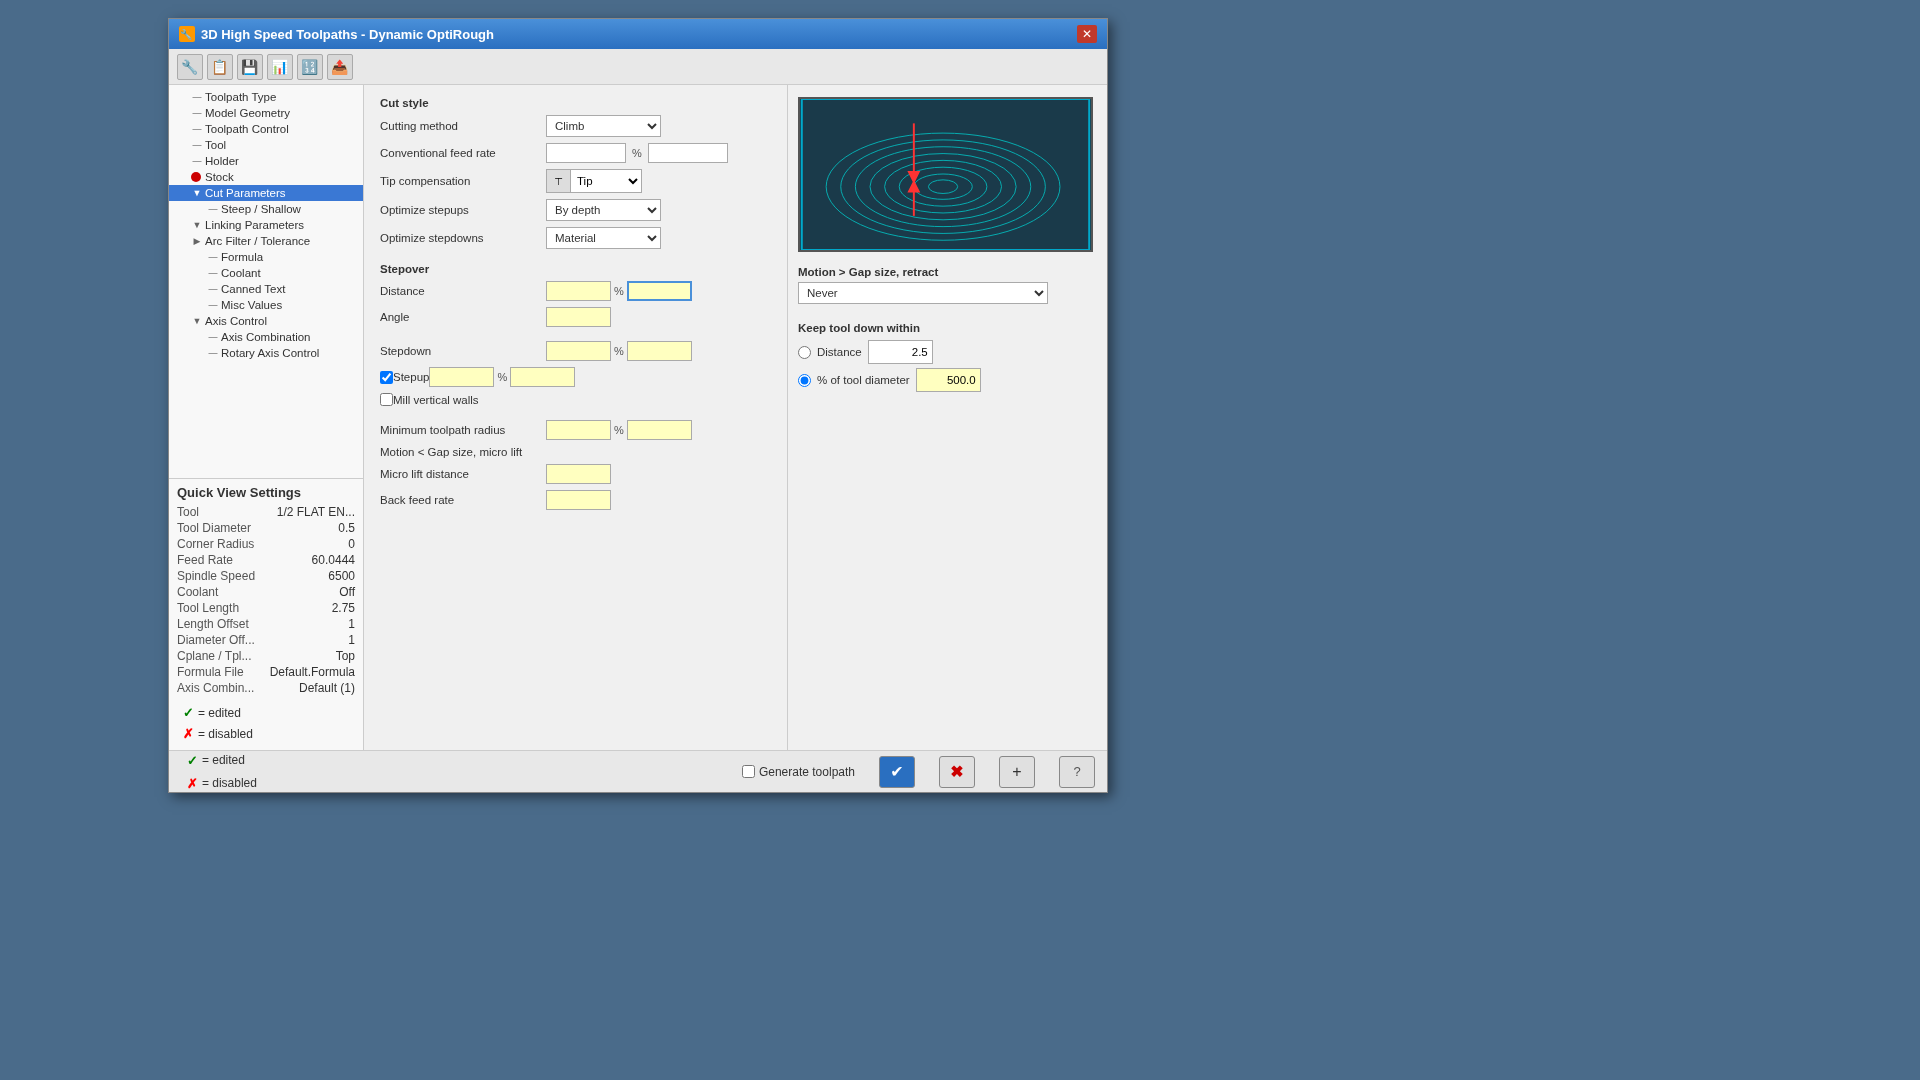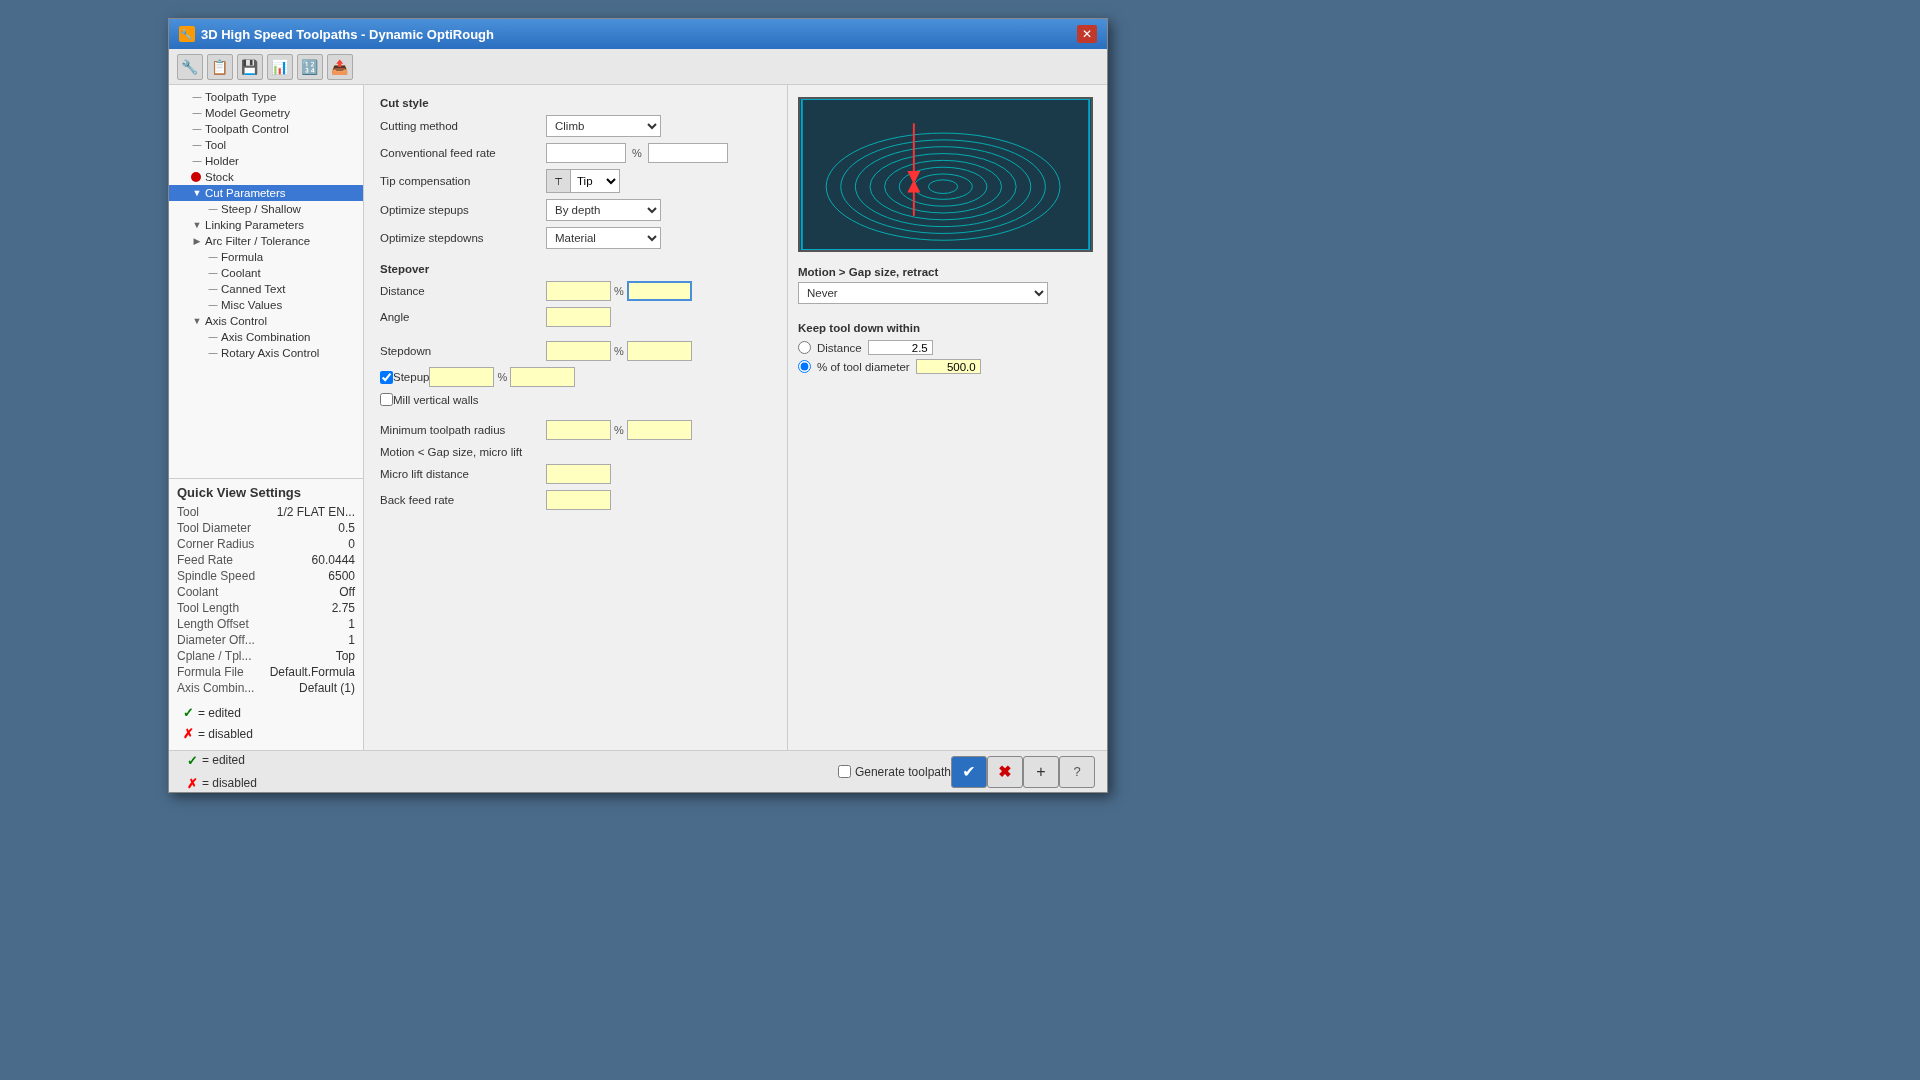--- a/index.html
+++ b/index.html
@@ -247,21 +247,21 @@
       display: flex; align-items: center; justify-content: center;
       font-size: 10px;
     }
 
     .tip-select {
       border: none;
       background: white;
       font-size: 11.5px;
       height: 22px;
       padding: 0 2px;
-      width: 48px;
+      width: 70px;
     }
 
     .checkbox-row {
       display: flex;
       align-items: center;
       margin-bottom: 6px;
     }
 
     .checkbox-row input[type=checkbox] {
       width: 13px;
@@ -320,21 +320,21 @@
 
     .radio-row input[type=radio] {
       width: 13px;
       height: 13px;
     }
 
     .radio-label { font-size: 11.5px; color: #333; }
 
     .right-input {
       width: 65px;
-      height: 15px;
+      height: 24px;
       font-size: 11.5px;
       border: 1px solid #aaa;
       padding: 2px 4px;
       text-align: right;
     }
 
     .right-input.normal { background: white; }
     .right-input.yellow { background: #ffffc0; }
 
     
@@ -350,21 +350,21 @@
 
     .footer-legend {
       display: flex;
       flex-direction: column;
       gap: 2px;
     }
 
     .footer-right {
       display: flex;
       align-items: center;
-      gap: 0;
+      gap: 24px;
     }
 
     .footer-checkbox-row {
       display: flex;
       align-items: center;
       gap: 4px;
       font-size: 11.5px;
       color: #333;
     }
 

